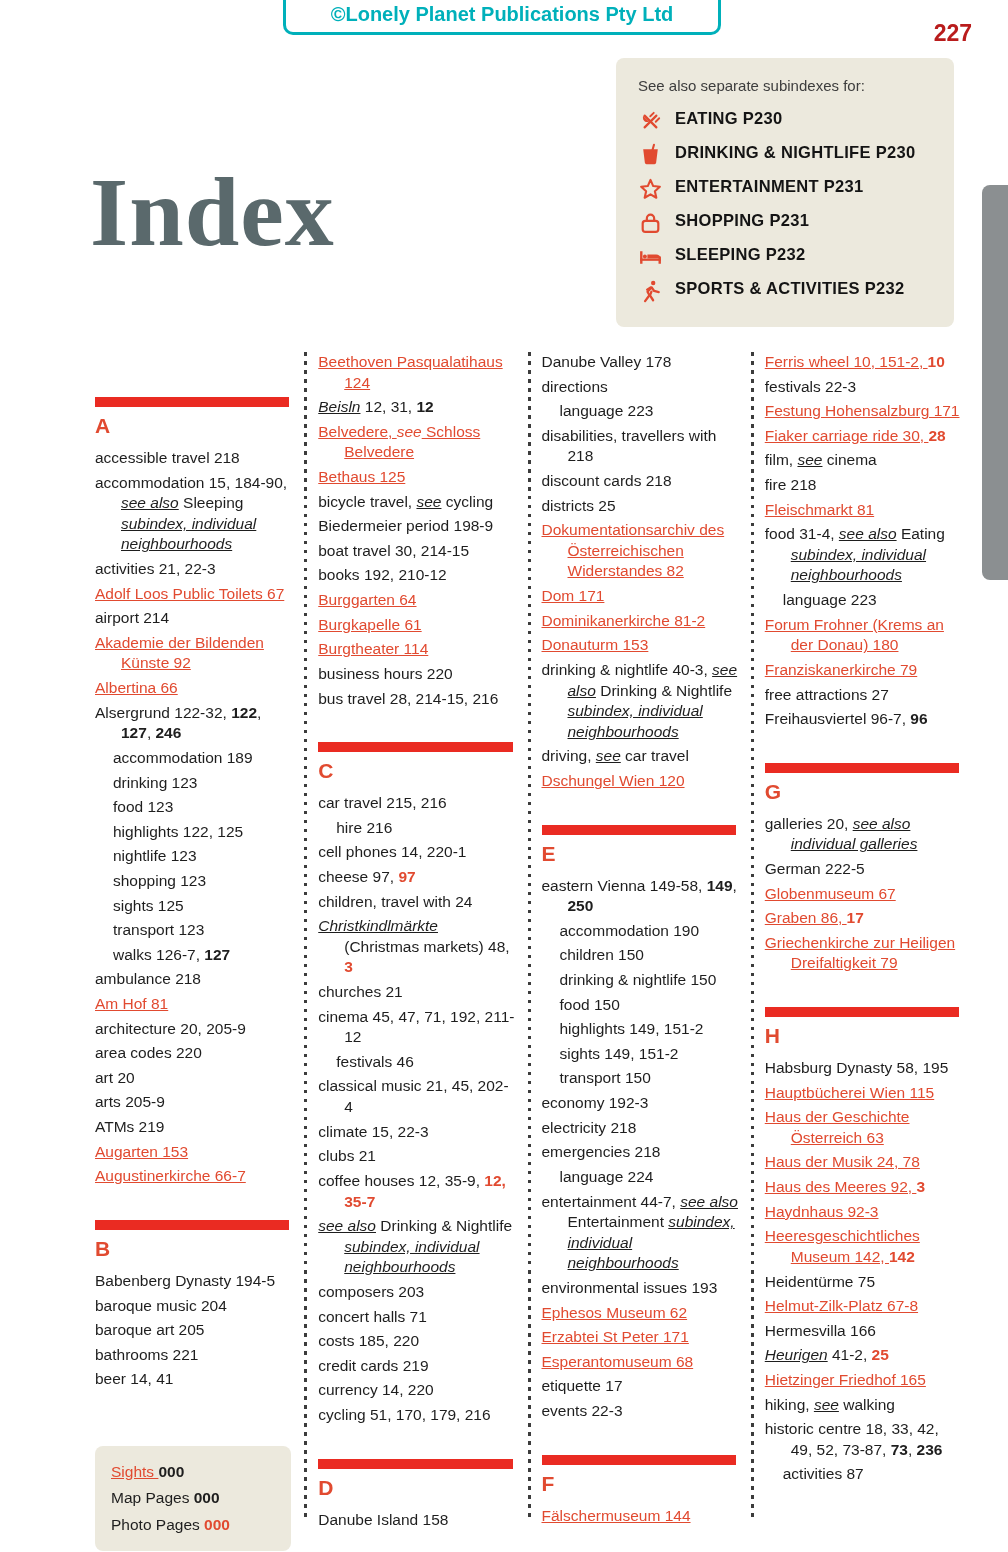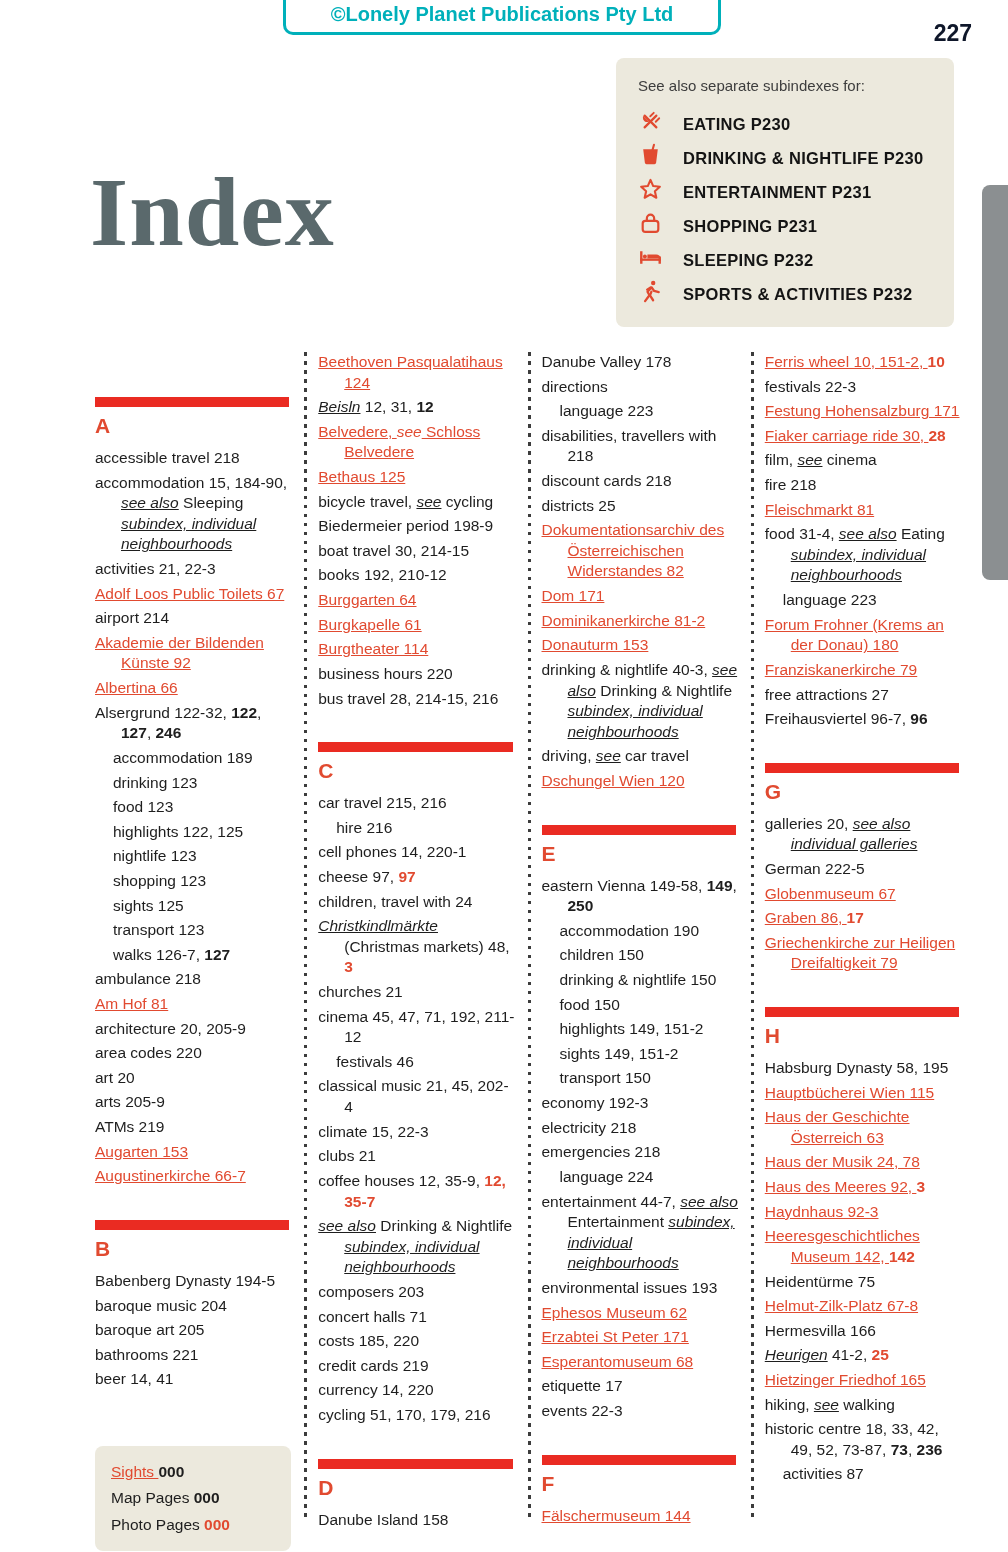--- a/index.html
+++ b/index.html
@@ -9,37 +9,37 @@
     font-family:"Liberation Sans", sans-serif; color:#1e1e1e; overflow:hidden;
   }
   .copyright-tab {
     position:absolute; left:283px; top:0; width:438px;
     border:3px solid #00b0ba; border-top:none; border-radius:0 0 10px 10px;
     text-align:center; padding:3px 1px 6px; color:#00b0ba;
     font-size:20px; font-weight:bold;
   }
   .page-number {
     position:absolute; top:20px; right:36px;
-    font-size:23px; font-weight:bold; color:#0f172a;
+    font-size:23px; font-weight:bold; color:#b91c1c;
   }
   .title {
     position:absolute; left:90px; top:163px;
     font-family:"Liberation Serif", serif; font-size:98px; font-weight:bold;
     color:#5a696c; letter-spacing:1px; line-height:1;
   }
   .side-tab {
     position:absolute; right:0; top:185px; width:26px; height:395px;
     background:#8b8f91; border-radius:8px 0 0 8px;
   }
   .subindex {
     position:absolute; left:616px; top:58px; width:338px; min-height:266px;
     background:#ece9dd; border-radius:8px; padding:19px 22px 14px;
   }
   .subindex-heading { font-size:15px; color:#3d3d3d; margin-bottom:15px; }
-  .subindex-item { display:flex; align-items:flex-end; gap:20px; margin-bottom:9px; }
+  .subindex-item { display:flex; align-items:flex-start; gap:12px; margin-bottom:9px; }
   .subindex-icon { width:25px; height:25px; flex:0 0 25px; display:flex; }
   .subindex-icon svg { width:100%; height:100%; }
   .subindex-label { font-weight:bold; font-size:16.5px; color:#141414; letter-spacing:.3px; }
 
   .columns {
     position:absolute; left:95px; top:352px; width:868px; height:1168px;
     display:flex; align-items:stretch;
   }
   .col { flex:1 1 0; min-width:0; }
   .divider {

